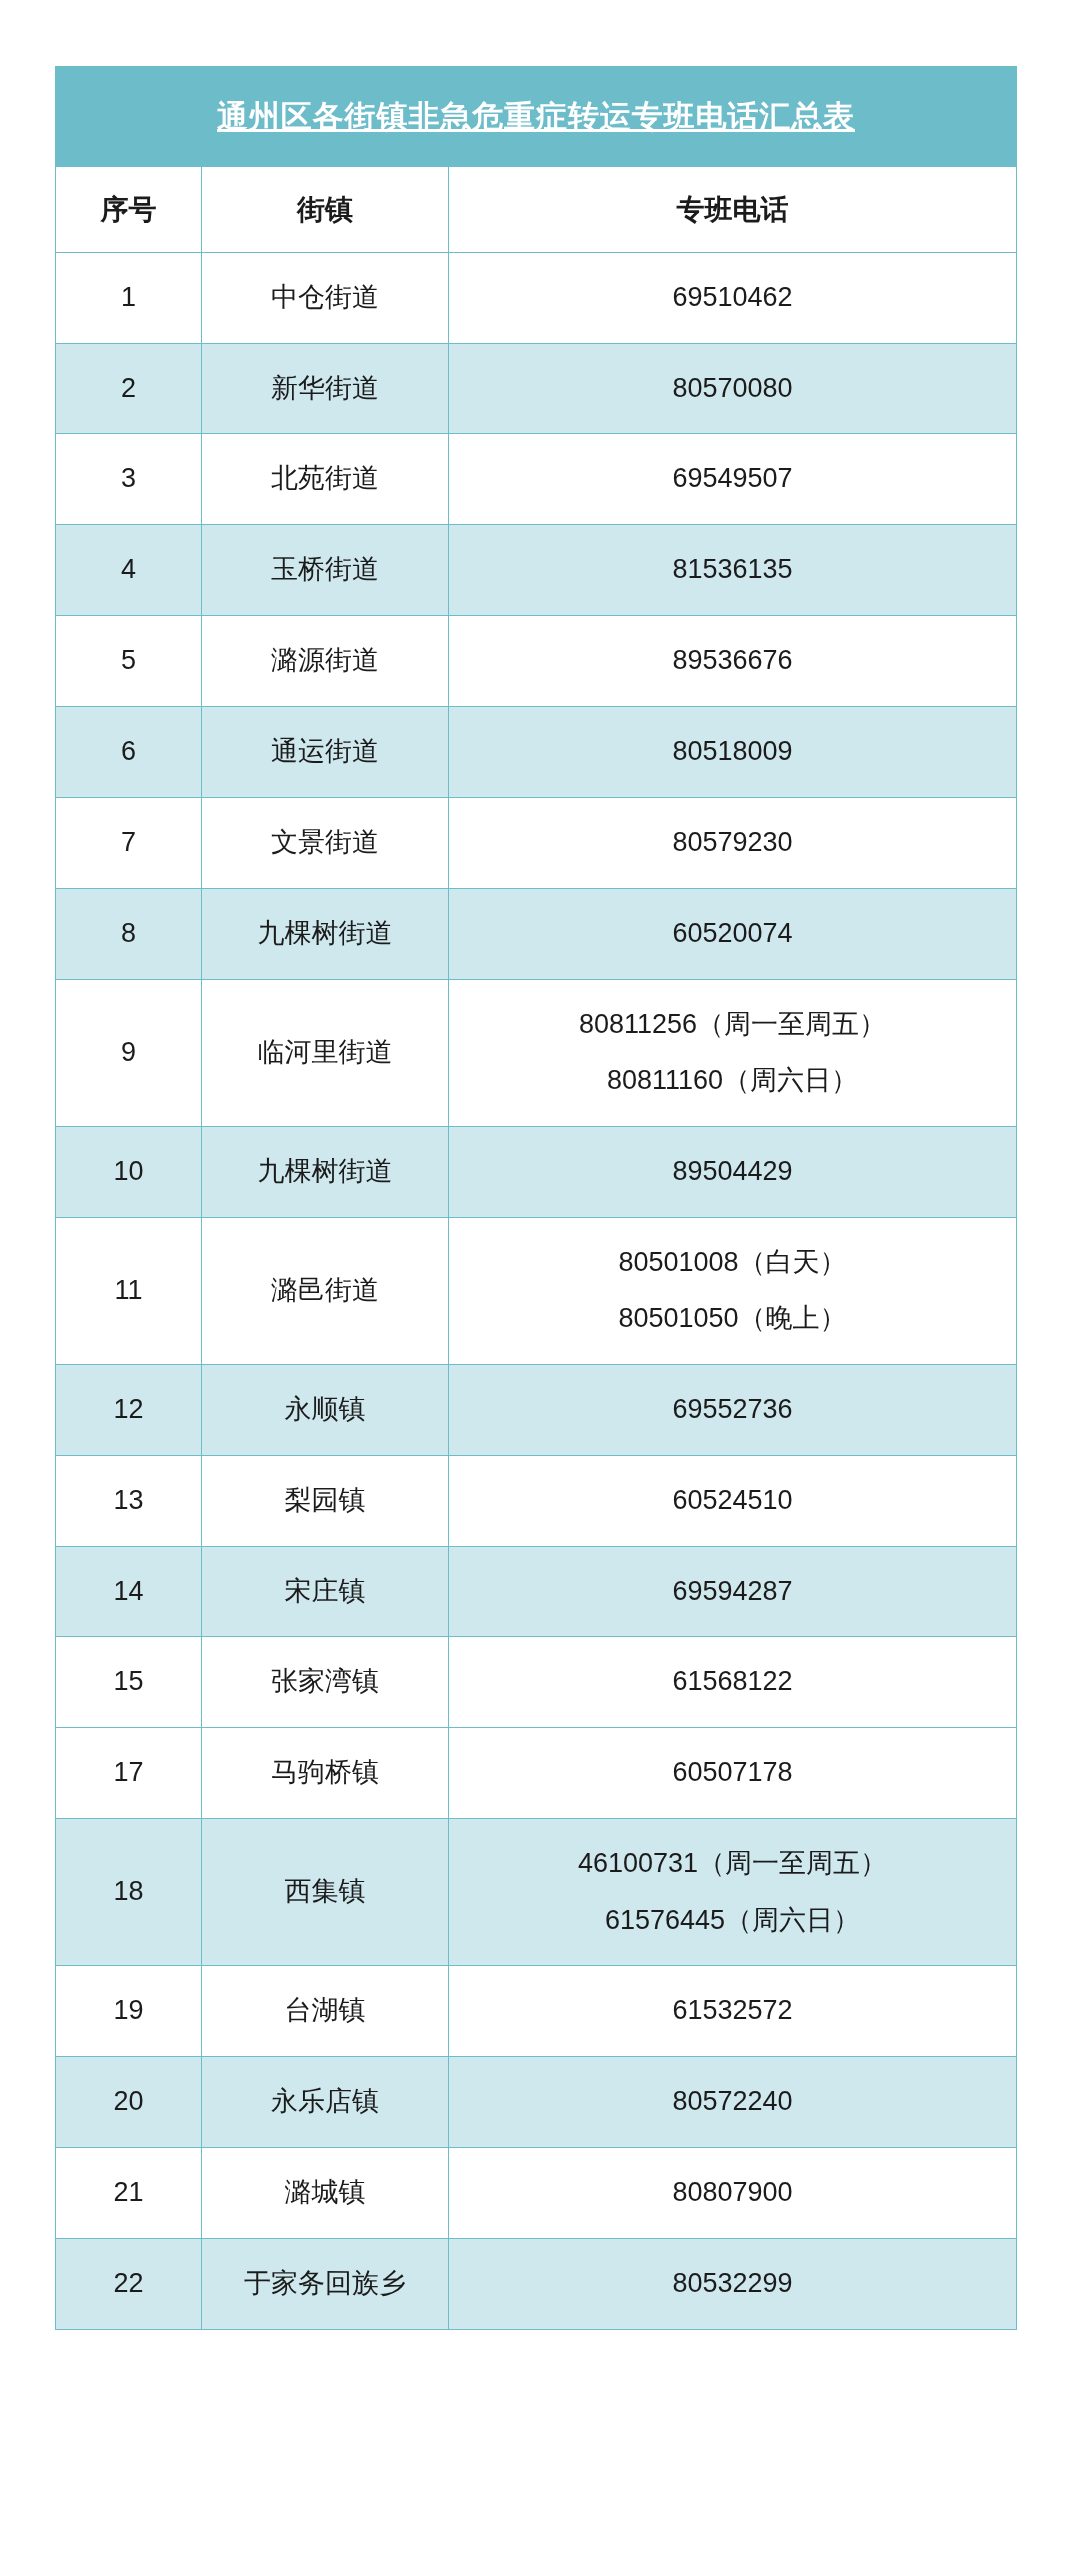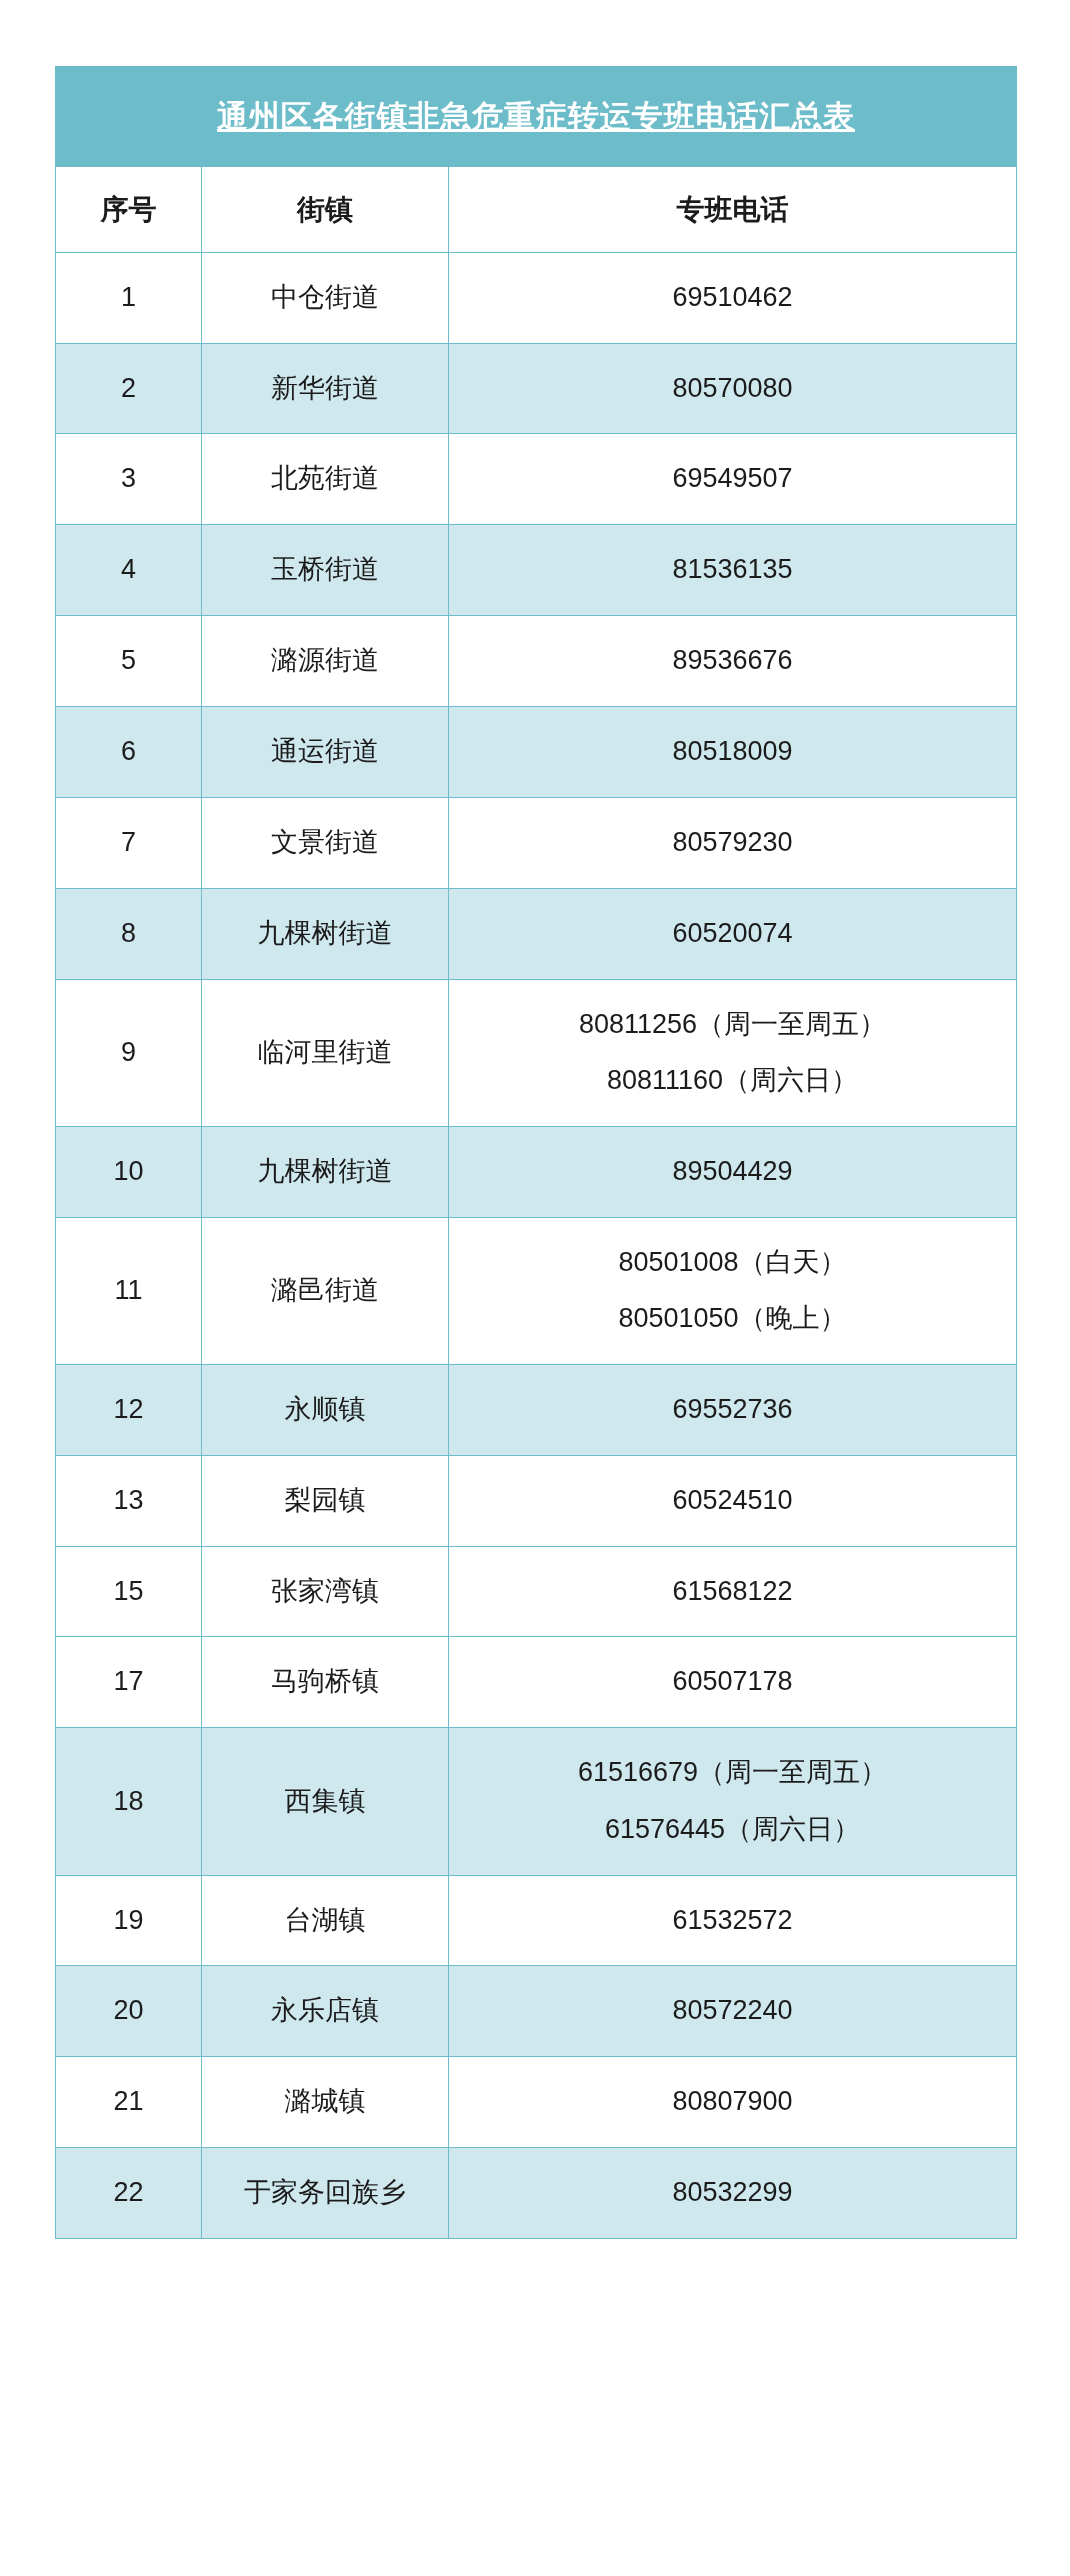--- a/index.html
+++ b/index.html
@@ -183,39 +183,46 @@
               <span class="line">69552736</span>
             </td>
           </tr>
           <tr class="norm">
             <td class="cell">13</td>
             <td class="cell">梨园镇</td>
             <td class="cell">
               <span class="line">60524510</span>
             </td>
           </tr>
+          <tr class="alt">
+            <td class="cell">14</td>
+            <td class="cell">宋庄镇</td>
+            <td class="cell">
+              <span class="line">69594287</span>
+            </td>
+          </tr>
           <tr class="norm">
             <td class="cell">15</td>
             <td class="cell">张家湾镇</td>
             <td class="cell">
               <span class="line">61568122</span>
             </td>
           </tr>
           <tr class="norm">
             <td class="cell">17</td>
             <td class="cell">马驹桥镇</td>
             <td class="cell">
               <span class="line">60507178</span>
             </td>
           </tr>
           <tr class="alt">
             <td class="cell">18</td>
             <td class="cell">西集镇</td>
             <td class="cell">
-              <span class="line">61516679（周一至周五）</span>
+              <span class="line">46100731（周一至周五）</span>
               <span class="line">61576445（周六日）</span>
             </td>
           </tr>
           <tr class="norm">
             <td class="cell">19</td>
             <td class="cell">台湖镇</td>
             <td class="cell">
               <span class="line">61532572</span>
             </td>
           </tr>

